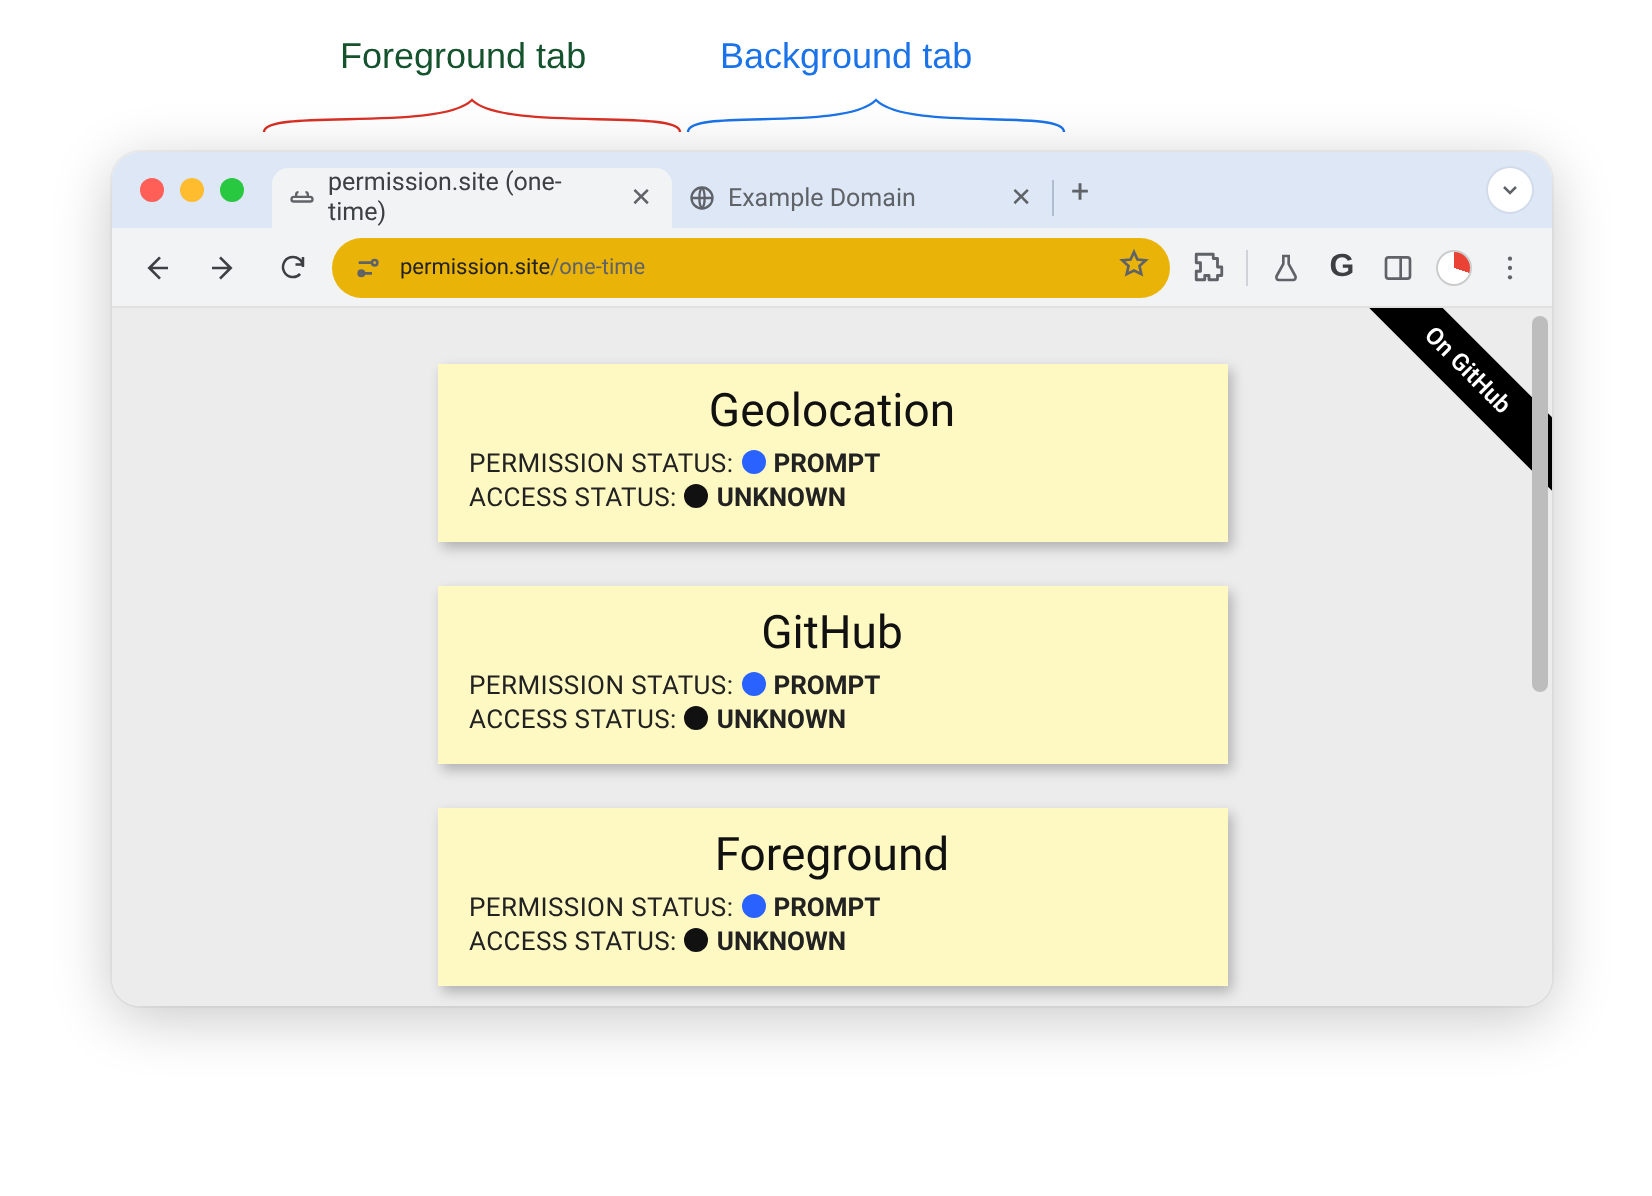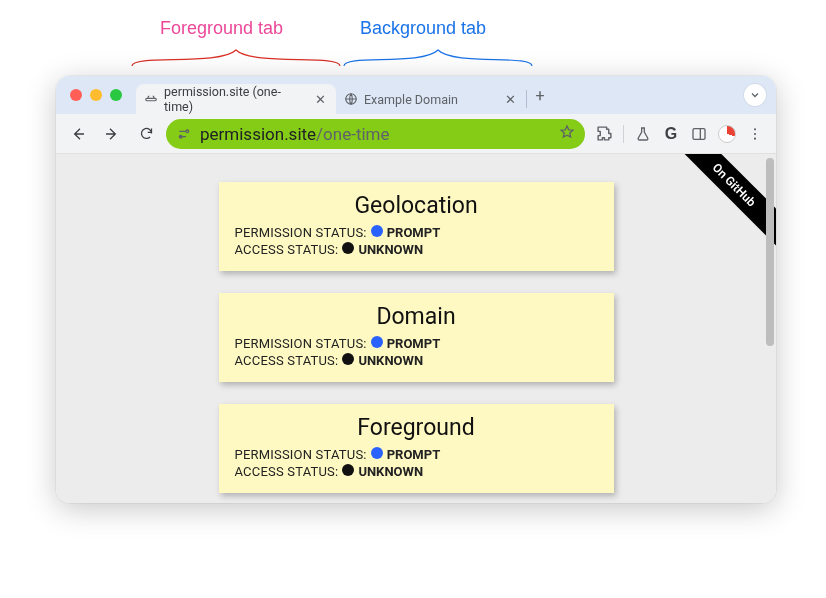--- a/index.html
+++ b/index.html
@@ -5,21 +5,21 @@
   * { box-sizing: border-box; margin: 0; padding: 0; }
   body {
     font-family: -apple-system, BlinkMacSystemFont, "Segoe UI", Roboto, Arial, sans-serif;
     background: #fff;
     width: 826px;
     height: 598px;
     position: relative;
   }
   
   .annotations { position: absolute; top: 18px; left: 0; width: 100%; }
-  .ann-fore { position: absolute; left: 160px; color: #ec4899; font-family: "Google Sans", Arial, sans-serif; font-size: 18px; text-align: right; }
+  .ann-fore { position: absolute; left: 170px; color: #14532d; font-family: "Google Sans", Arial, sans-serif; font-size: 18px; text-align: right; }
   .ann-back { position: absolute; left: 360px; color: #1a73e8; font-family: "Google Sans", Arial, sans-serif; font-size: 18px; }
   .brace { stroke-width: 1.2; fill: none; }
   .brace-wrap { position: absolute; top: 46px; }
   .brace-fore { left: 130px; }
   .brace-back { left: 342px; }
 
   
   .browser {
     position: absolute;
     top: 76px;
@@ -72,28 +72,28 @@
     display: flex;
     align-items: center;
     padding: 0 8px;
     gap: 6px;
     border-bottom: 1px solid #e0e0e0;
   }
   .navbtn { width: 28px; height: 28px; display:flex; align-items:center; justify-content:center; color:#3c4043; cursor:pointer; border-radius:50%; }
   .omnibox {
     flex: 1;
     height: 30px;
-    background: #84cc16;
+    background: #eab308;
     border-radius: 16px;
     display:flex;
     align-items:center;
     padding: 0 10px;
     gap: 8px;
     color:#3c4043;
-    font-size: 17px;
+    font-size: 11px;
   }
   .omnibox .secure { display:flex; align-items:center; color:#5f6368; }
   .omnibox .url { flex:1; }
   .omnibox .url .host { color:#202124; }
   .omnibox .url .path { color:#5f6368; }
   .ext-icons { display:flex; align-items:center; gap:10px; margin-left:4px; margin-right:4px; }
   .ext-icons .ico { width:18px; height:18px; display:flex; align-items:center; justify-content:center; color:#5f6368; cursor:pointer; }
   .ext-sep { width:1px; height:18px; background:#cfd3d7; }
   .avatar { width:18px; height:18px; border-radius:50%; background: conic-gradient(#ea4335 0 30%, #fff 30% 100%); border:1px solid #ccc; }
 
@@ -268,21 +268,21 @@
           <span class="value">PROMPT</span>
         </div>
         <div class="row">
           <span class="label">ACCESS STATUS:</span>
           <span class="status-dot black"></span>
           <span class="value">UNKNOWN</span>
         </div>
       </div>
 
       <div class="card">
-        <h2>Domain</h2>
+        <h2>GitHub</h2>
         <div class="row">
           <span class="label">PERMISSION STATUS:</span>
           <span class="status-dot blue"></span>
           <span class="value">PROMPT</span>
         </div>
         <div class="row">
           <span class="label">ACCESS STATUS:</span>
           <span class="status-dot black"></span>
           <span class="value">UNKNOWN</span>
         </div>

